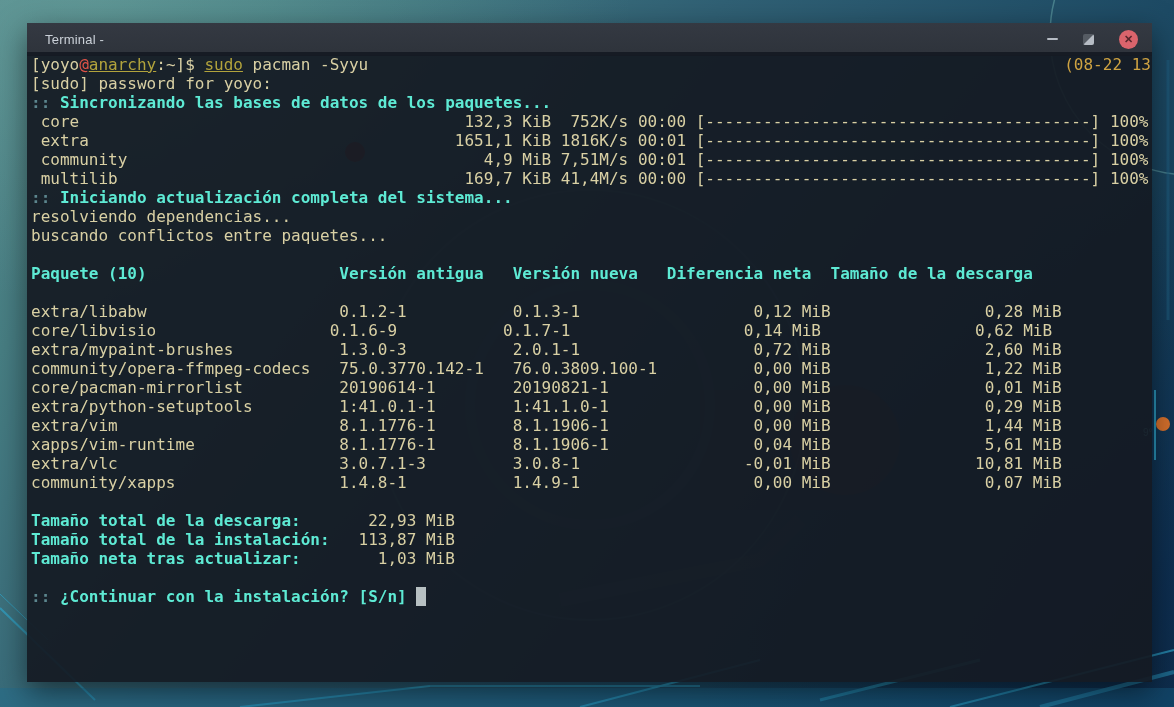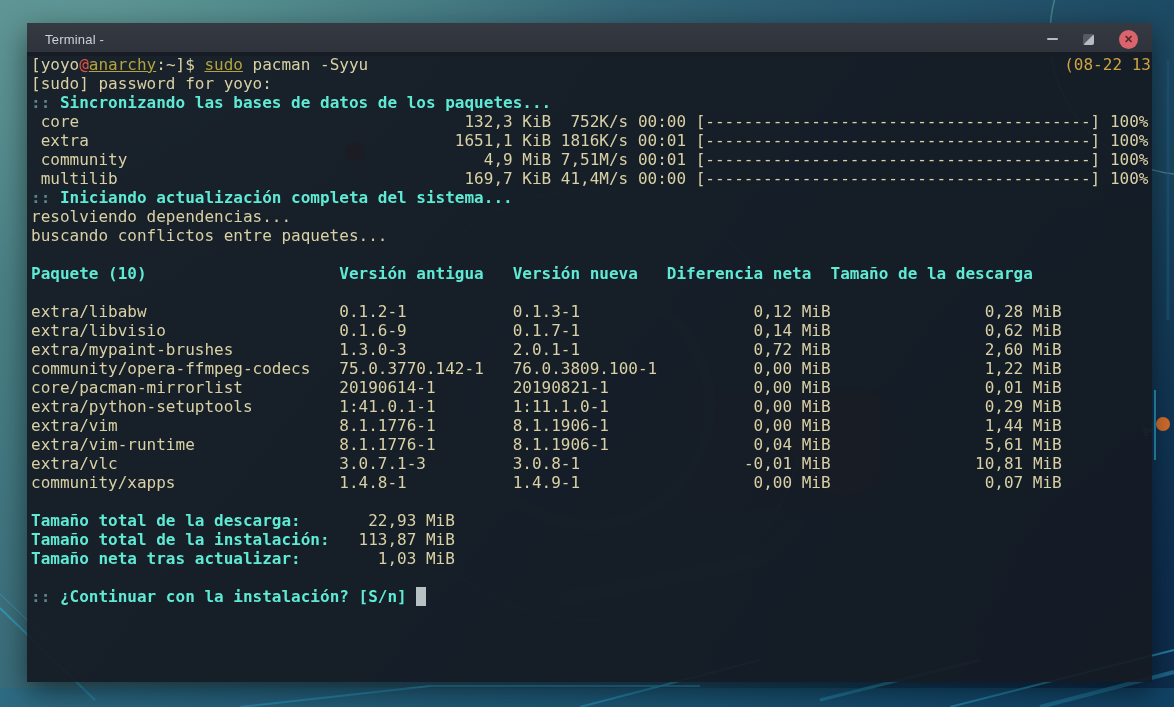--- a/index.html
+++ b/index.html
@@ -98,27 +98,27 @@
 <span class="seg-d"> extra</span><span class="seg-d">                                      </span><span class="seg-d">1651,1 KiB 1816K/s 00:01 </span><span class="seg-d">[----------------------------------------]</span><span class="seg-d"> 100%</span>
 <span class="seg-d"> community</span><span class="seg-d">                                     </span><span class="seg-d">4,9 MiB 7,51M/s 00:01 </span><span class="seg-d">[----------------------------------------]</span><span class="seg-d"> 100%</span>
 <span class="seg-d"> multilib</span><span class="seg-d">                                    </span><span class="seg-d">169,7 KiB 41,4M/s 00:00 </span><span class="seg-d">[----------------------------------------]</span><span class="seg-d"> 100%</span>
 <span class="seg-t">:: </span><span class="seg-b">Iniciando actualización completa del sistema...</span>
 <span class="seg-d">resolviendo dependencias...</span>
 <span class="seg-d">buscando conflictos entre paquetes...</span>
 
 <span class="seg-b">Paquete (10)</span><span class="seg-d">                    </span><span class="seg-b">Versión antigua</span><span class="seg-d">   </span><span class="seg-b">Versión nueva</span><span class="seg-d">   </span><span class="seg-b">Diferencia neta</span><span class="seg-d">  </span><span class="seg-b">Tamaño de la descarga</span>
 
 <span class="seg-d">extra/libabw</span><span class="seg-d">                    </span><span class="seg-d">0.1.2-1</span><span class="seg-d">           </span><span class="seg-d">0.1.3-1</span><span class="seg-d">                  </span><span class="seg-d">0,12 MiB</span><span class="seg-d">                </span><span class="seg-d">0,28 MiB</span>
-<span class="seg-d">extra/libvisio</span><span class="seg-d">                  </span><span class="seg-d">0.1.6-9</span><span class="seg-d">           </span><span class="seg-d">0.1.7-1</span><span class="seg-d">                  </span><span class="seg-d">0,14 MiB</span><span class="seg-d">                </span><span class="seg-d">0,62 MiB</span>
+<span class="seg-d">core/libvisio</span><span class="seg-d">                  </span><span class="seg-d">0.1.6-9</span><span class="seg-d">           </span><span class="seg-d">0.1.7-1</span><span class="seg-d">                  </span><span class="seg-d">0,14 MiB</span><span class="seg-d">                </span><span class="seg-d">0,62 MiB</span>
 <span class="seg-d">extra/mypaint-brushes</span><span class="seg-d">           </span><span class="seg-d">1.3.0-3</span><span class="seg-d">           </span><span class="seg-d">2.0.1-1</span><span class="seg-d">                  </span><span class="seg-d">0,72 MiB</span><span class="seg-d">                </span><span class="seg-d">2,60 MiB</span>
 <span class="seg-d">community/opera-ffmpeg-codecs</span><span class="seg-d">   </span><span class="seg-d">75.0.3770.142-1</span><span class="seg-d">   </span><span class="seg-d">76.0.3809.100-1</span><span class="seg-d">          </span><span class="seg-d">0,00 MiB</span><span class="seg-d">                </span><span class="seg-d">1,22 MiB</span>
 <span class="seg-d">core/pacman-mirrorlist</span><span class="seg-d">          </span><span class="seg-d">20190614-1</span><span class="seg-d">        </span><span class="seg-d">20190821-1</span><span class="seg-d">               </span><span class="seg-d">0,00 MiB</span><span class="seg-d">                </span><span class="seg-d">0,01 MiB</span>
-<span class="seg-d">extra/python-setuptools</span><span class="seg-d">         </span><span class="seg-d">1:41.0.1-1</span><span class="seg-d">        </span><span class="seg-d">1:11.1.0-1</span><span class="seg-d">               </span><span class="seg-d">0,00 MiB</span><span class="seg-d">                </span><span class="seg-d">0,29 MiB</span>
+<span class="seg-d">extra/python-setuptools</span><span class="seg-d">         </span><span class="seg-d">1:41.0.1-1</span><span class="seg-d">        </span><span class="seg-d">1:41.1.0-1</span><span class="seg-d">               </span><span class="seg-d">0,00 MiB</span><span class="seg-d">                </span><span class="seg-d">0,29 MiB</span>
 <span class="seg-d">extra/vim</span><span class="seg-d">                       </span><span class="seg-d">8.1.1776-1</span><span class="seg-d">        </span><span class="seg-d">8.1.1906-1</span><span class="seg-d">               </span><span class="seg-d">0,00 MiB</span><span class="seg-d">                </span><span class="seg-d">1,44 MiB</span>
-<span class="seg-d">extra/vim-runtime</span><span class="seg-d">               </span><span class="seg-d">8.1.1776-1</span><span class="seg-d">        </span><span class="seg-d">8.1.1906-1</span><span class="seg-d">               </span><span class="seg-d">0,04 MiB</span><span class="seg-d">                </span><span class="seg-d">5,61 MiB</span>
+<span class="seg-d">xapps/vim-runtime</span><span class="seg-d">               </span><span class="seg-d">8.1.1776-1</span><span class="seg-d">        </span><span class="seg-d">8.1.1906-1</span><span class="seg-d">               </span><span class="seg-d">0,04 MiB</span><span class="seg-d">                </span><span class="seg-d">5,61 MiB</span>
 <span class="seg-d">extra/vlc</span><span class="seg-d">                       </span><span class="seg-d">3.0.7.1-3</span><span class="seg-d">         </span><span class="seg-d">3.0.8-1</span><span class="seg-d">                 </span><span class="seg-d">-0,01 MiB</span><span class="seg-d">               </span><span class="seg-d">10,81 MiB</span>
 <span class="seg-d">community/xapps</span><span class="seg-d">                 </span><span class="seg-d">1.4.8-1</span><span class="seg-d">           </span><span class="seg-d">1.4.9-1</span><span class="seg-d">                  </span><span class="seg-d">0,00 MiB</span><span class="seg-d">                </span><span class="seg-d">0,07 MiB</span>
 
 <span class="seg-b">Tamaño total de la descarga:</span><span class="seg-d">       </span><span class="seg-d">22,93 MiB</span>
 <span class="seg-b">Tamaño total de la instalación:</span><span class="seg-d">   </span><span class="seg-d">113,87 MiB</span>
 <span class="seg-b">Tamaño neta tras actualizar:</span><span class="seg-d">        </span><span class="seg-d">1,03 MiB</span>
 
 <span class="seg-t">:: </span><span class="seg-b">¿Continuar con la instalación? [S/n] </span><span class="cursor">&nbsp;</span>
 </pre>
   </div>

